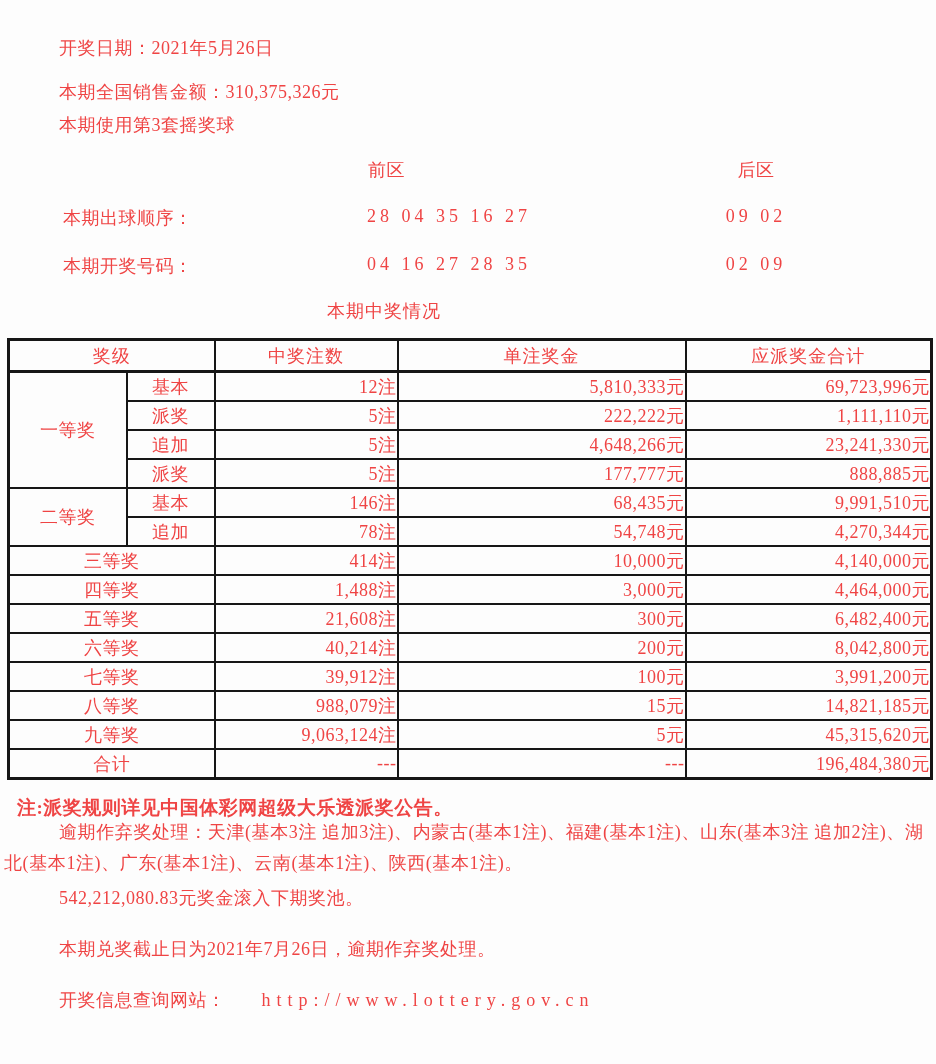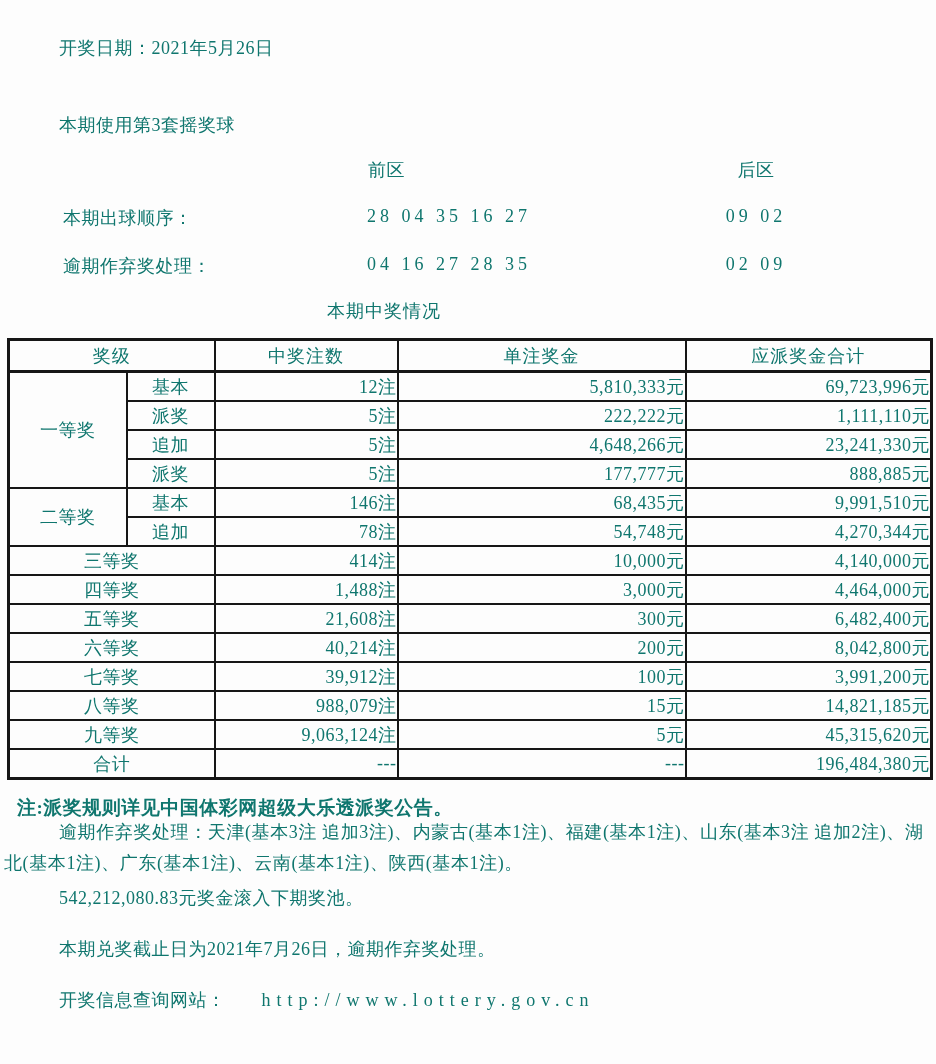--- a/index.html
+++ b/index.html
@@ -1,21 +1,21 @@
 <!DOCTYPE html>
 <html><head>
 <meta charset="utf-8">
 <style>
   html,body{margin:0;padding:0;background:#ffffff;}
   .page{
     position:relative;
     width:936px;height:1064px;
     background:#fdfdfd;
     font-family:"Liberation Serif","DejaVu Serif",serif;
-    color:#0f766e;
+    color:#ef4444;
     font-size:18px;
     letter-spacing:0.5px;
     overflow:hidden;
   }
   .abs{position:absolute;white-space:nowrap;}
   .l1{top:36px;left:59px;}
   .l2{top:80px;left:59px;}
   .l3{top:113px;left:59px;}
   .zone-front{top:158px;left:368px;width:165px;}
   .zone-back{top:158px;left:706px;width:100px;text-align:center;}
@@ -57,31 +57,32 @@
   .website{top:988px;left:59px;}
   .url{letter-spacing:6px;margin-left:36px;}
 </style>
 </head>
 <body>
 
 <div class="page">
 
   <div class="abs l1"><span>开奖日期：</span><span>2021年5月26日</span></div>
 
+  <div class="abs l2"><span>本期全国销售金额：</span><span>310,375,326元</span></div>
 
   <div class="abs l3">本期使用第3套摇奖球</div>
 
   <div class="abs zone-front">前区</div>
   <div class="abs zone-back">后区</div>
 
   <div class="abs order-label">本期出球顺序：</div>
   <div class="abs order-front">28 04 35 16 27</div>
   <div class="abs order-back">09 02</div>
 
-  <div class="abs win-label">逾期作弃奖处理：</div>
+  <div class="abs win-label">本期开奖号码：</div>
   <div class="abs win-front">04 16 27 28 35</div>
   <div class="abs win-back">02 09</div>
 
   <div class="abs tbl-title">本期中奖情况</div>
 
   <table class="prize">
     <colgroup>
       <col style="width:118px">
         <col style="width:88px">
         <col style="width:183px">

